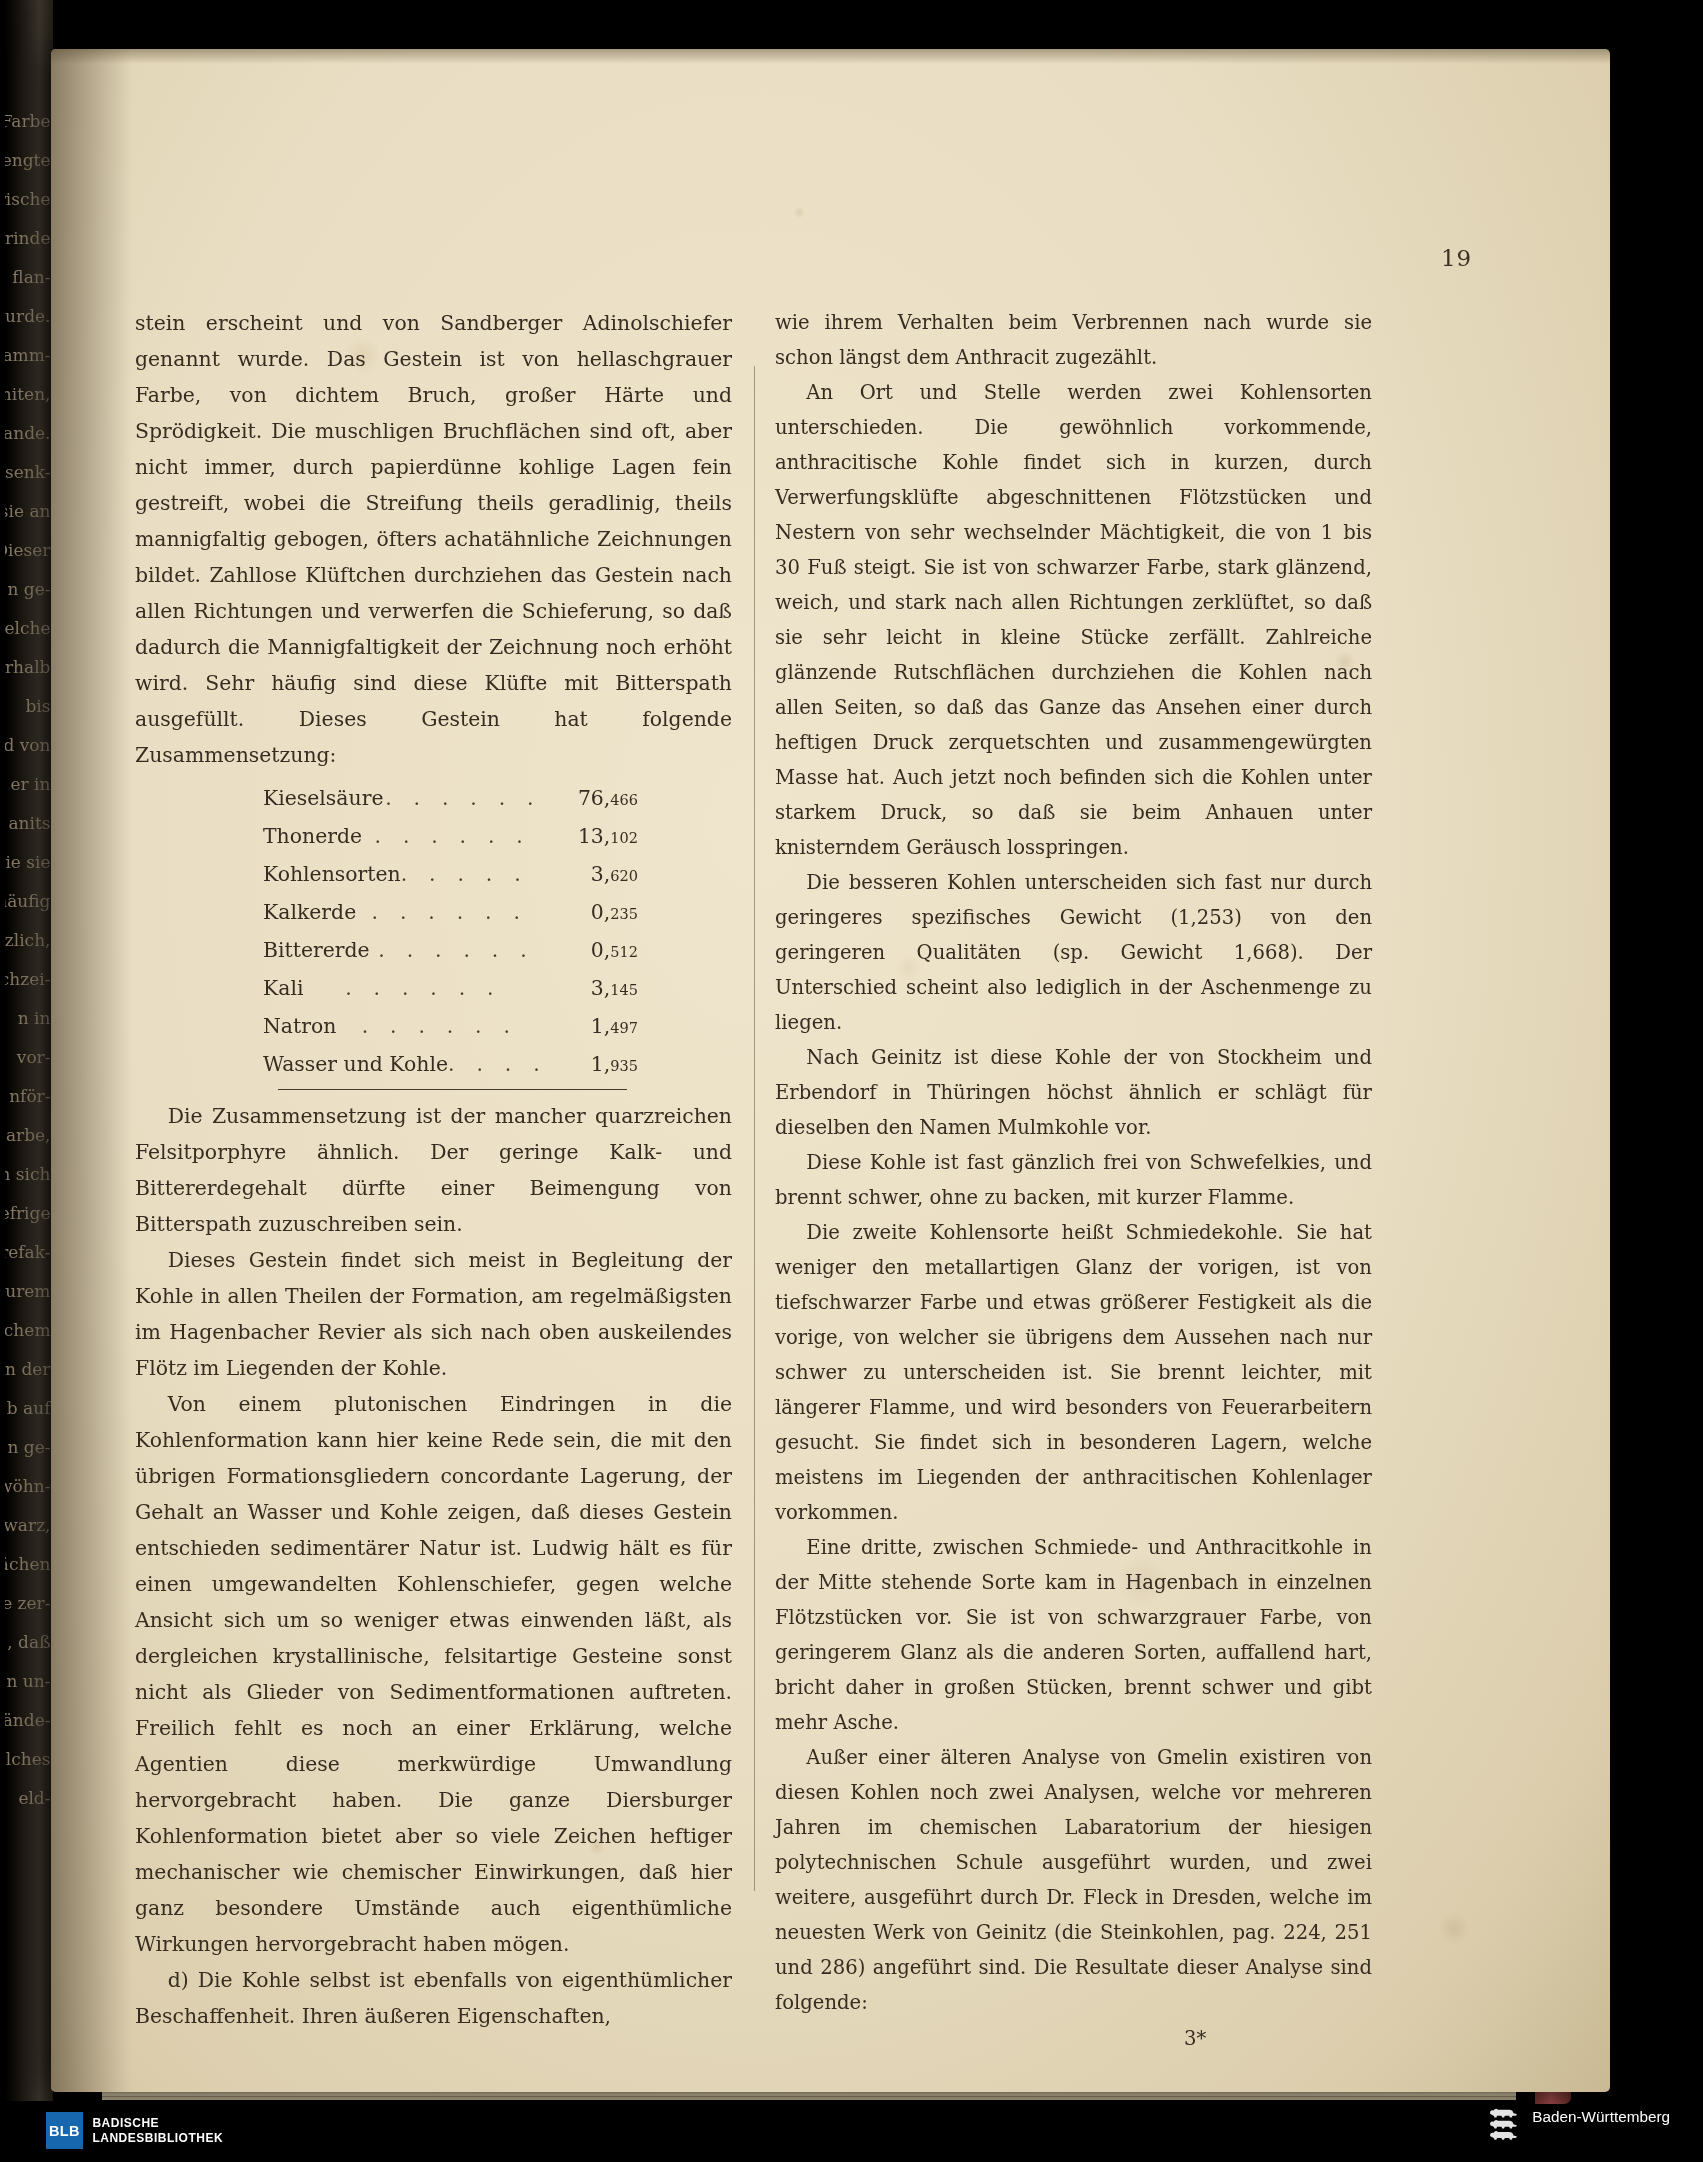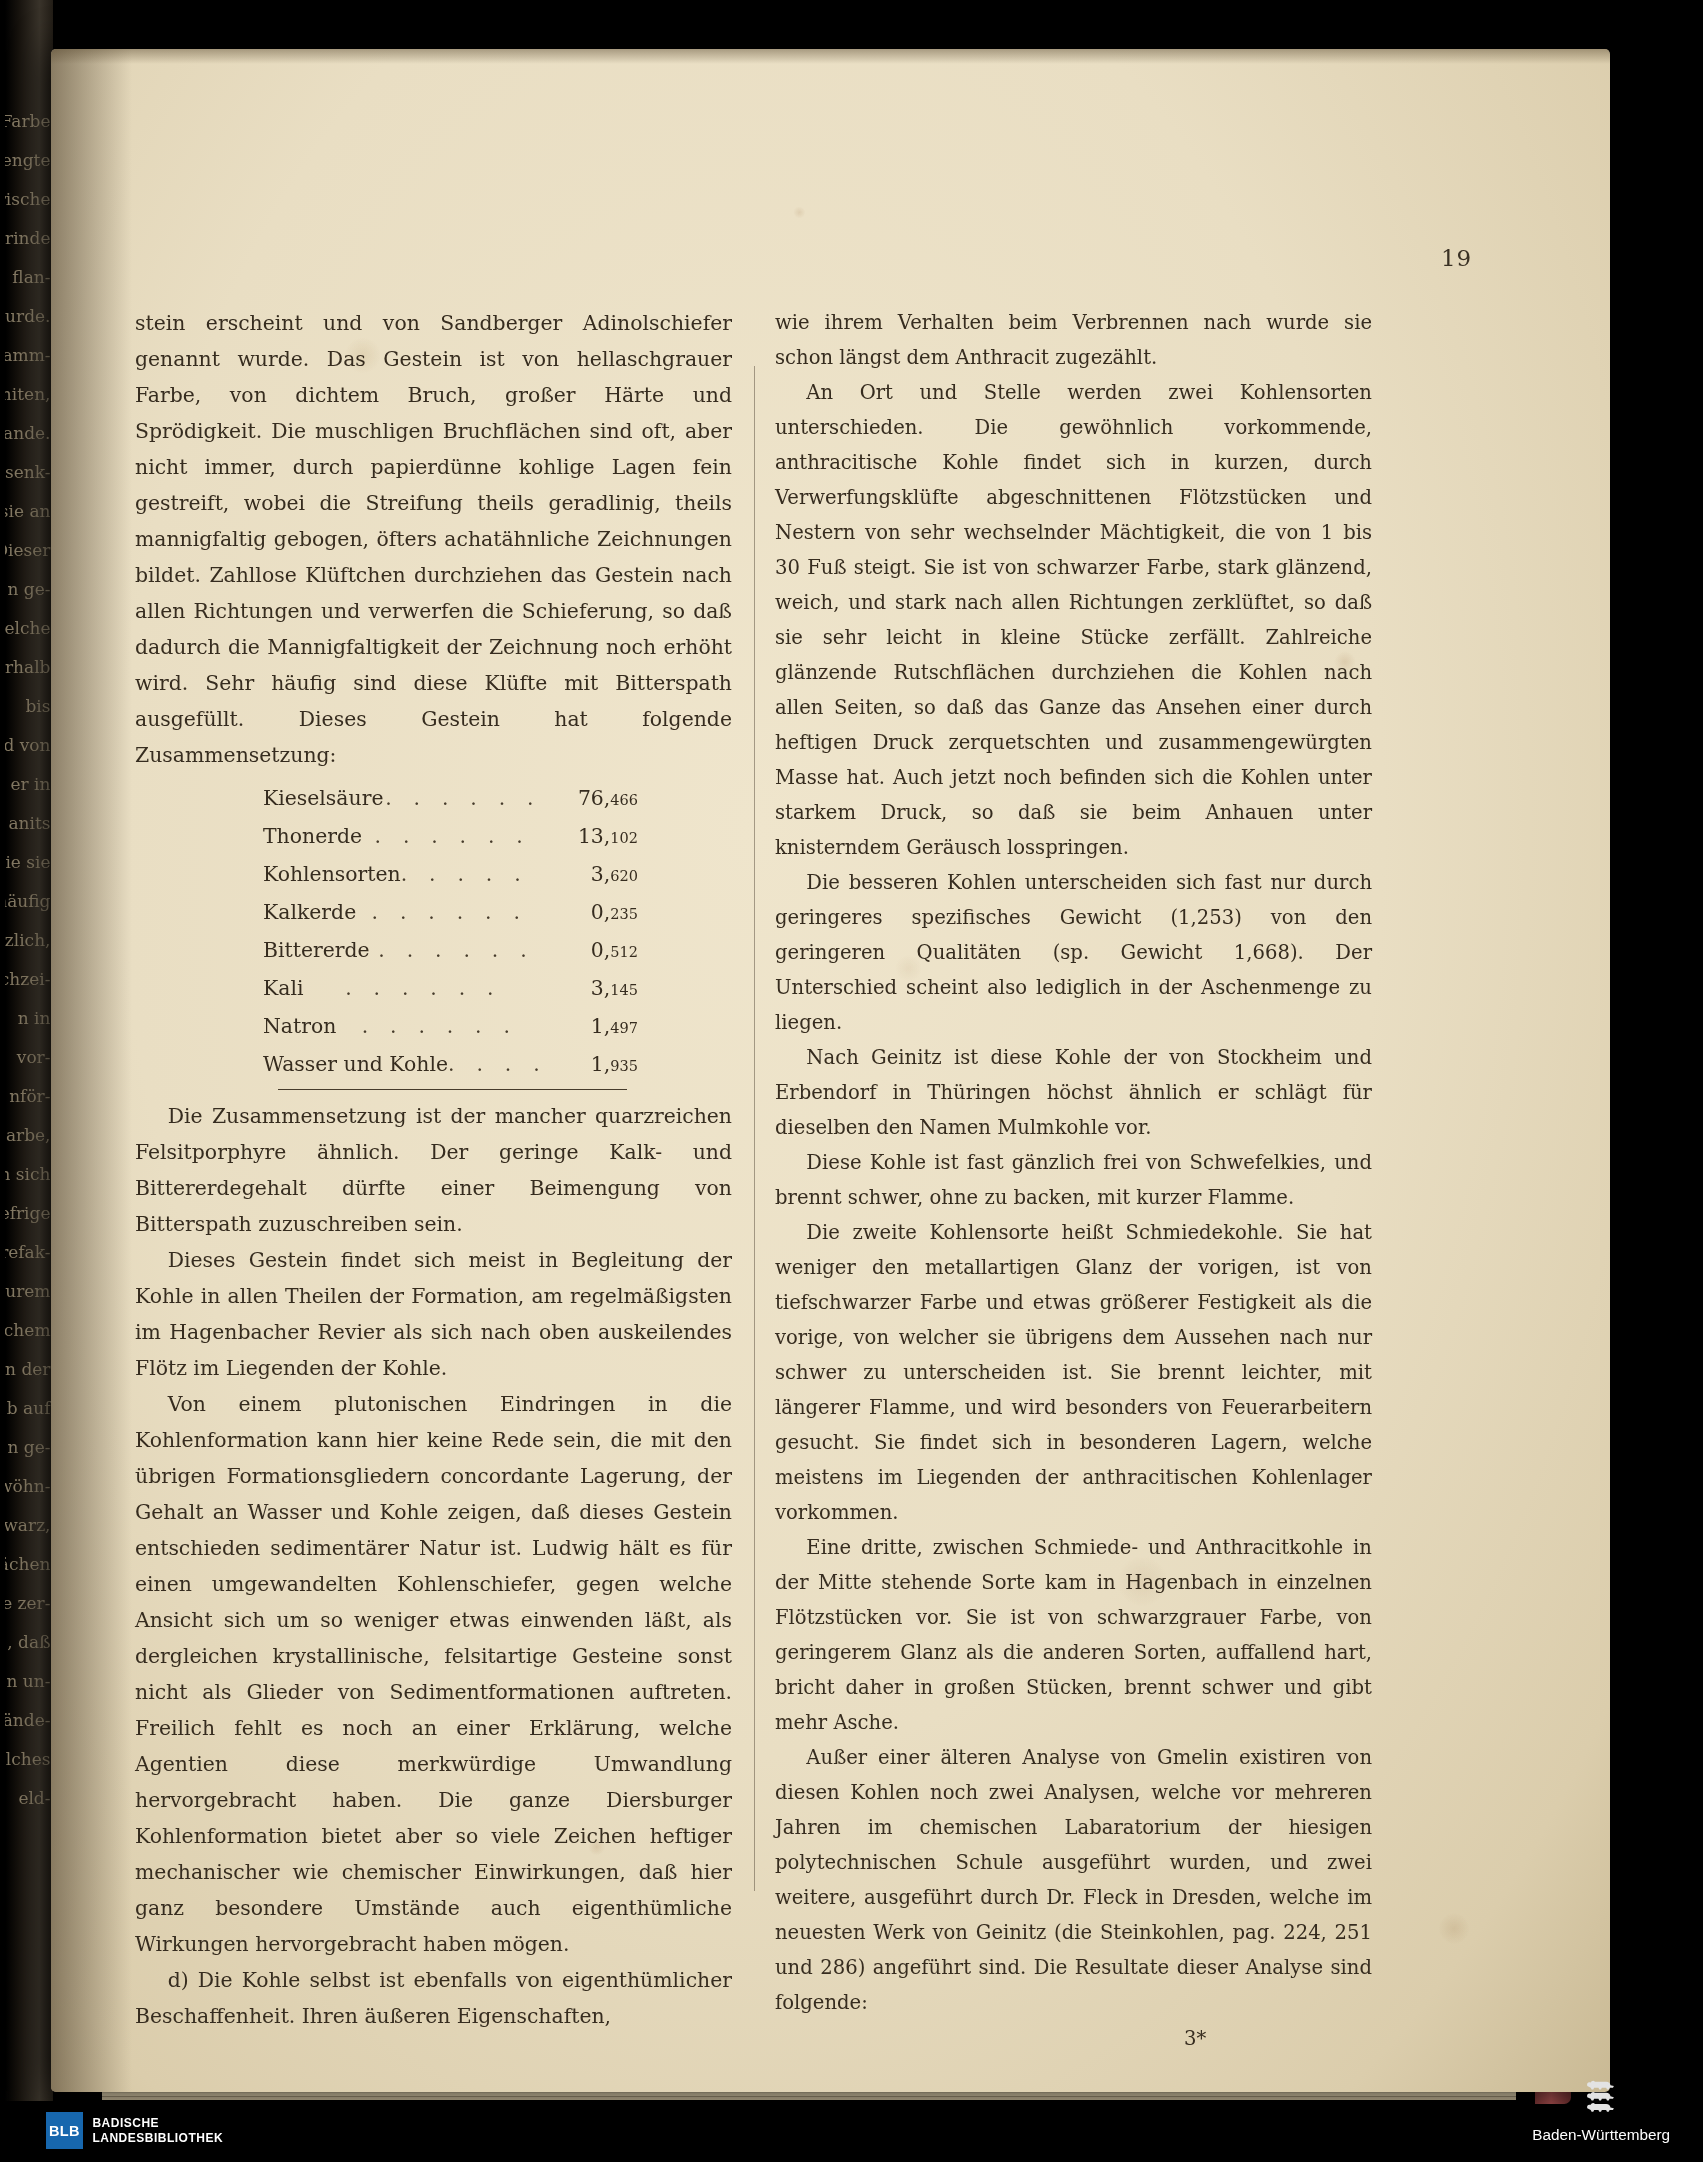--- a/index.html
+++ b/index.html
@@ -67,22 +67,22 @@
 
   #signature { margin-top:6.8px; padding-left:409px; font-size:19.6px; color:#362c1f; }
 
   
   #footer-blb { position:absolute; left:46px; bottom:13.6px; display:flex; align-items:center; gap:9.4px; }
   #blb-badge { width:37px; height:37px; background:#1767ae; color:#fff; border-radius:0;
     font-family:"Liberation Sans", sans-serif; font-weight:bold; font-size:14.5px;
     display:flex; align-items:center; justify-content:center; letter-spacing:0.4px; }
   #blb-text { color:#fff; font-family:"Liberation Sans", sans-serif; font-weight:bold;
     font-size:12px; line-height:15.3px; letter-spacing:0.5px; }
-  #footer-bw { position:absolute; right:34px; bottom:19px; display:flex; align-items:center; gap:10.2px;
-    color:#fff; font-family:"Liberation Sans", sans-serif; font-size:15.3px;flex-direction:column; }
+  #footer-bw { position:absolute; right:34px; bottom:19px; display:flex; gap:10.2px;
+    color:#fff; font-family:"Liberation Sans", sans-serif; font-size:15.3px; }
   #bw-icon svg { display:block; }
 </style>
 </head>
 <body>
 
 <div id="prev-page">
   <div id="fragments">
       <div class="fragment">Farbe</div>
       <div class="fragment">mengte</div>
       <div class="fragment">rische</div>

